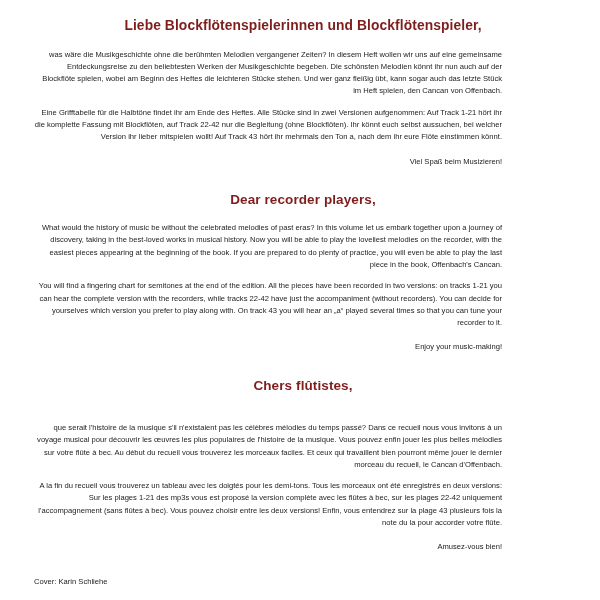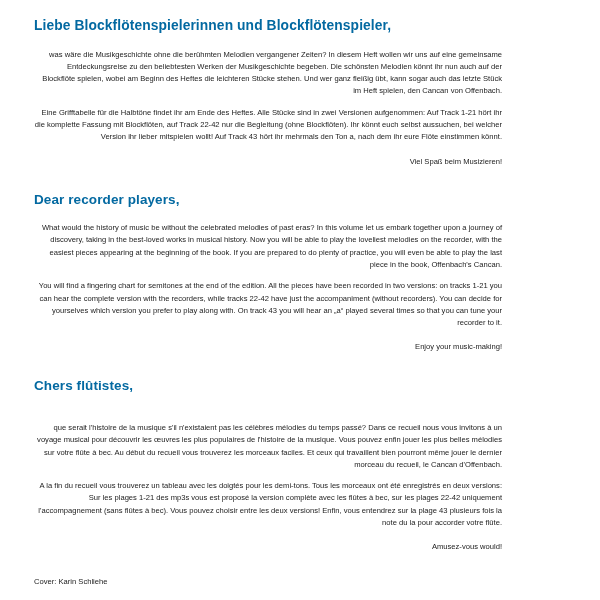--- a/index.html
+++ b/index.html
@@ -20,25 +20,26 @@
     box-sizing: border-box;
     padding: 18px 28px 10px 28px;
     position: relative;
   }
   .section {
     margin-bottom: 0;
   }
   h1.heading {
     font-size: 13.5px;
     font-weight: bold;
-    color: #0369a1;
+    color: #7f1d1d;
     margin: 0 0 12px 0;
     padding-left: 6px;
     letter-spacing: 0.1px;
     line-height: 1.2;
+    text-align: center;
   }
   h1.heading.de {
     font-size: 13.8px;
     margin-bottom: 14px;
   }
   h1.heading.en {
     margin-top: 24px;
     margin-bottom: 14px;
   }
   h1.heading.fr {
@@ -92,19 +93,19 @@
       <p class="body">You will find a fingering chart for semitones at the end of the edition. All the pieces have been recorded in two versions: on tracks 1-21 you can hear the complete version with the recorders, while tracks 22-42 have just the accompaniment (without recorders). You can decide for yourselves which version you prefer to play along with. On track 43 you will hear an „a“ played several times so that you can tune your recorder to it.</p>
       <p class="body spaced">Enjoy your music-making!</p>
     </div>
   </div>
 
   <div class="section">
     <h1 class="heading fr">Chers flûtistes,</h1>
     <div class="block">
       <p class="body">que serait l'histoire de la musique s'il n'existaient pas les célèbres mélodies du temps passé? Dans ce recueil nous vous invitons à un voyage musical pour découvrir les œuvres les plus populaires de l'histoire de la musique. Vous pouvez enfin jouer les plus belles mélodies sur votre flûte à bec. Au début du recueil vous trouverez les morceaux faciles. Et ceux qui travaillent bien pourront même jouer le dernier morceau du recueil, le Cancan d'Offenbach.</p>
       <p class="body">A la fin du recueil vous trouverez un tableau avec les doigtés pour les demi-tons. Tous les morceaux ont été enregistrés en deux versions: Sur les plages 1-21 des mp3s vous est proposé la version complète avec les flûtes à bec, sur les plages 22-42 uniquement l'accompagnement (sans flûtes à bec). Vous pouvez choisir entre les deux versions! Enfin, vous entendrez sur la plage 43 plusieurs fois la note du la pour accorder votre flûte.</p>
-      <p class="body spaced">Amusez-vous would!</p>
+      <p class="body spaced">Amusez-vous bien!</p>
     </div>
   </div>
 
   <p class="credit">Cover: Karin Schliehe</p>
 
 </div>
 
 </body></html>

